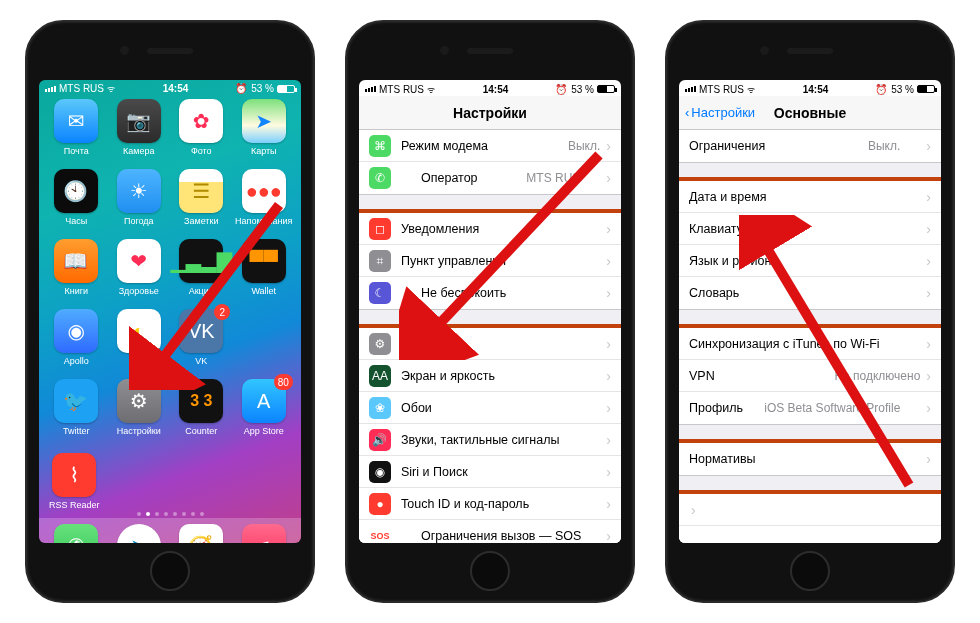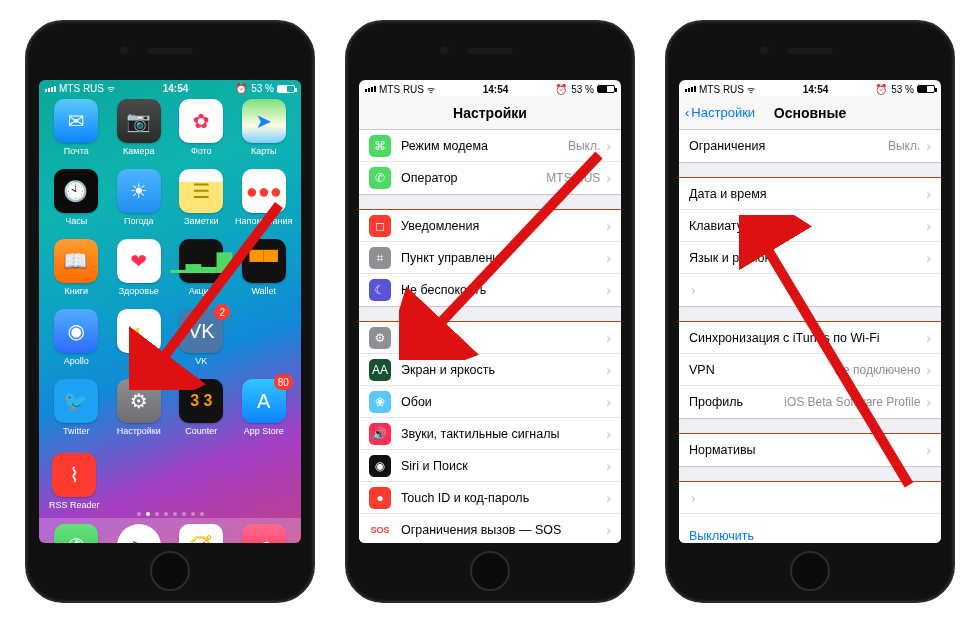--- a/index.html
+++ b/index.html
@@ -126,30 +126,30 @@
     background:#f7f7f8;
   }
   .nav .title { font-size: 14px; font-weight: 600; }
   .nav .back { position:absolute; left:6px; color:#007aff; font-size:13px; display:flex; align-items:center; gap:2px; }
   .list {
     flex:1;
     background:#efeff4;
     overflow:hidden;
     font-size: 12.5px;
   }
-  .group { background:#fff; border-top:1px solid #c2410c; border-bottom:1px solid #c8c7cc; margin-bottom:14px; }
+  .group { background:#fff; border-top:4px solid #c2410c; border-bottom:1px solid #c8c7cc; margin-bottom:14px; }
   .group.first { margin-top:0; border-top:none; }
   .row {
     display:flex; align-items:center;
     height: 32px;
     padding: 0 10px 0 10px;
     border-bottom: 1px solid #e5e5e8;
     position:relative;
   }
-  .row:last-child { border-bottom:none; }
+  .row:last-child { border-bottom:none;gap:20px; }
   .row .ricon {
     width:22px;height:22px;border-radius:5px;margin-right:10px;
     display:flex;align-items:center;justify-content:center;font-size:12px;color:#fff;
     flex-shrink: 0;
   }
   .row .rlabel { flex:1; color:#000; }
   .row .rvalue { color:#8e8e93; margin-right:4px; font-size:12px; }
   .row .chev { color:#c7c7cc; font-size:14px; margin-left:2px; }
   .row.link .rlabel { color:#007aff;margin-top:12px; }
   
@@ -457,20 +457,21 @@
           </div>
           <div class="row">
             <div class="rlabel">Клавиатура</div>
             <div class="chev">›</div>
           </div>
           <div class="row">
             <div class="rlabel">Язык и регион</div>
             <div class="chev">›</div>
           </div>
           <div class="row">
+            <div class="rlabel">Словарь</div>
             <div class="chev">›</div>
           </div>
         </div>
         <div class="group">
           <div class="row">
             <div class="rlabel">Синхронизация с iTunes по Wi-Fi</div>
             <div class="chev">›</div>
           </div>
           <div class="row">
             <div class="rlabel">VPN</div>

